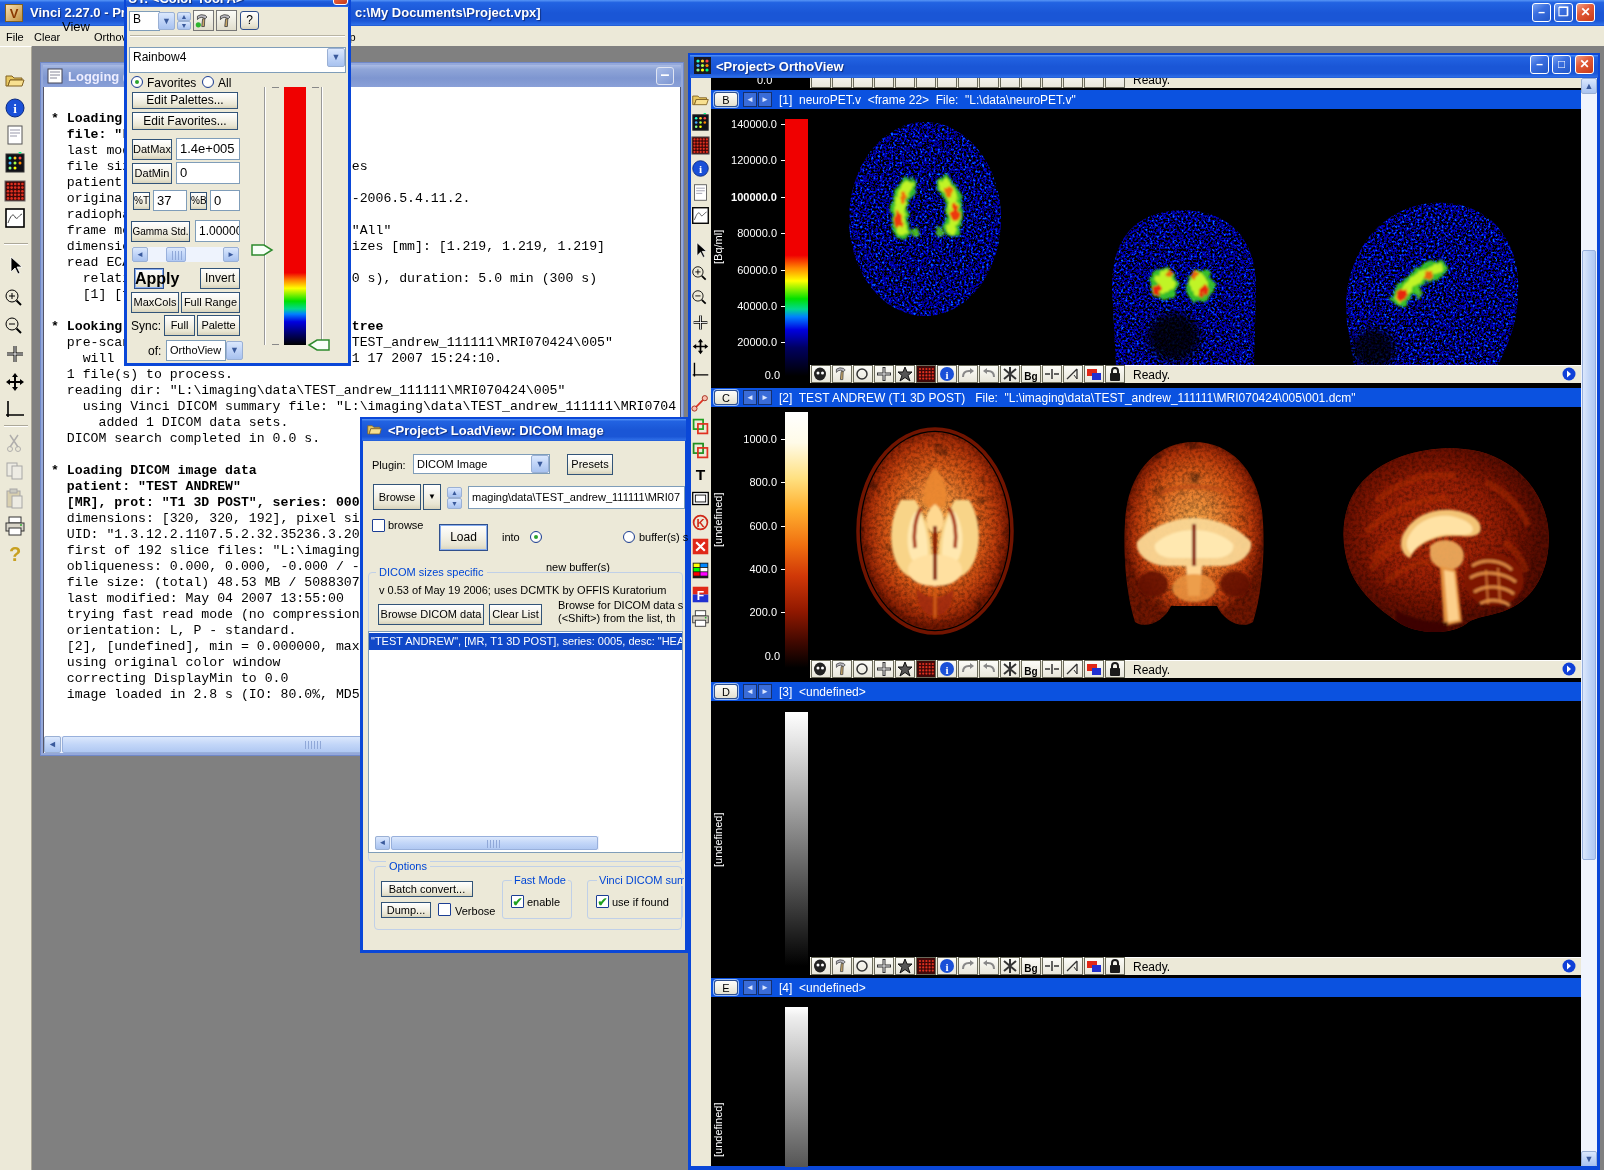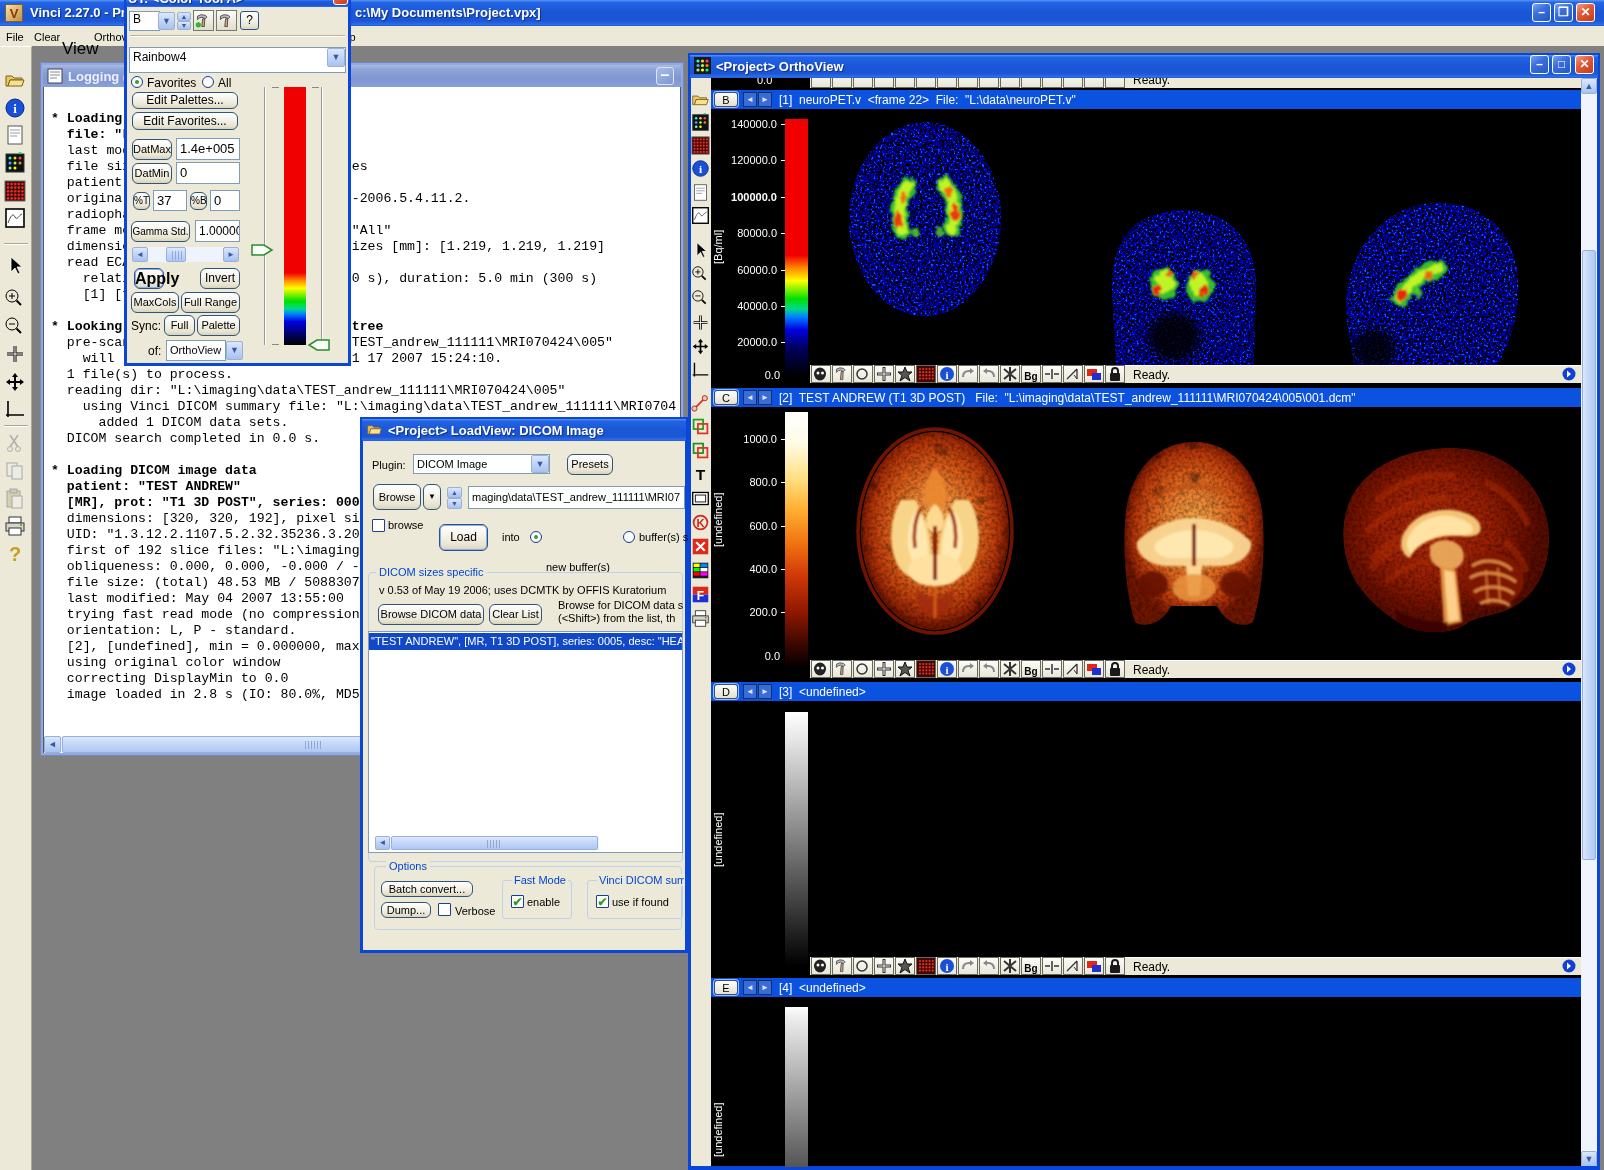--- a/index.html
+++ b/index.html
@@ -2,21 +2,21 @@
 <html><head><meta charset="utf-8"><style>
 html,body{margin:0;padding:0;width:1604px;height:1170px;overflow:hidden;background:#808080;
  font-family:"Liberation Sans",sans-serif;}
 *{box-sizing:border-box;}
 .a{position:absolute;}
 .tbA{background:linear-gradient(180deg,#5896f6 0%,#2263e2 10%,#1a56d6 50%,#1a56d6 80%,#2f6fe8 96%,#1a50c8 100%);}
 .tbI{background:linear-gradient(180deg,#aabbe4 0%,#8fa5d8 20%,#7e96d0 60%,#8aa0d8 100%);}
 .ttl{color:#fff;font-weight:bold;font-size:13px;white-space:nowrap;text-shadow:1px 1px 1px #103080;}
 .face{background:#ece9d8;}
 .btn{background:linear-gradient(180deg,#ffffff 0%,#f4f2e8 45%,#e8e5d2 80%,#d8d3bc 100%);
- border:1px solid #325478;border-radius:6px;color:#000;text-align:center;font-size:11px;}
+ border:1px solid #325478;border-radius:0;color:#000;text-align:center;font-size:11px;}
 .fld{background:#fff;border:1px solid #7f9db9;font-size:11px;color:#000;padding-left:3px;white-space:nowrap;overflow:hidden;}
 .drop{background:linear-gradient(180deg,#dbe8fd 0%,#c0d4f7 50%,#a8c2ef 100%);border:1px solid #9ab0d4;border-radius:2px;color:#3a5a9c;text-align:center;}
 .mono{font-family:"Liberation Mono",monospace;font-size:13.2px;white-space:pre;color:#000;line-height:16px;}
 .cap{position:absolute;width:19px;height:19px;border:1px solid #fff;border-radius:3px;
  background:linear-gradient(145deg,#7ba4f0 0%,#3b6fe0 40%,#2258c8 100%);color:#fff;text-align:center;line-height:17px;font-size:12px;font-weight:bold;}
 .capX{background:linear-gradient(145deg,#f0a088 0%,#e25b38 40%,#c83a18 100%);}
 .vt{writing-mode:vertical-rl;transform:rotate(180deg);}
 .tick{position:absolute;color:#fff;font-size:11px;text-align:right;width:60px;white-space:nowrap;}
 .lbl{position:absolute;font-size:11px;color:#000;white-space:nowrap;}
 .glbl{position:absolute;font-size:11px;color:#0046d5;white-space:nowrap;}
@@ -27,21 +27,21 @@
 <div class="a tbA" style="left:0;top:0;width:1604px;height:26px;"></div>
 <div class="a" style="left:5px;top:4px;width:18px;height:18px;background:linear-gradient(135deg,#f8e0b0,#c09040);border:1px solid #806020;color:#8a3800;font-weight:bold;font-size:13px;text-align:center;line-height:17px;">V</div>
 <div class="a ttl" style="left:30px;top:5px;">Vinci 2.27.0 - Pr</div>
 <div class="a ttl" style="left:355px;top:5px;">c:\My Documents\Project.vpx]</div>
 <div class="cap" style="left:1532px;top:3px;">–</div>
 <div class="cap" style="left:1554px;top:3px;">❐</div>
 <div class="cap capX" style="left:1576px;top:3px;">✕</div>
 <div class="a face" style="left:0;top:26px;width:1604px;height:20px;"></div>
 <div class="a" style="left:6px;top:31px;font-size:11px;">File</div>
 <div class="a" style="left:34px;top:31px;font-size:11px;">Clear</div>
-<div class="a" style="left:62px;top:39px;font-size:17px;">View</div>
+<div class="a" style="left:62px;top:19px;font-size:13px;">View</div>
 <div class="a" style="left:94px;top:31px;font-size:11px;">Orthoview</div>
 <div class="a" style="left:333px;top:31px;font-size:11px;">Help</div>
 <div class="a face" style="left:0;top:46px;width:32px;height:1124px;border-right:1px solid #aca899;border-top:1px solid #fff;"></div>
 <svg class="a" style="left:4px;top:69px" width="22" height="22" viewBox="0 0 22 22">
     <path d="M2 17 L2 7 L8 7 L10 9 L18 9 L18 11 L6 11 L4 17 Z" fill="#e8c860" stroke="#806020"></path>
     <path d="M4 17 L6 11 L20 11 L18 17 Z" fill="#f8e090" stroke="#806020"></path>
   </svg>
 <svg class="a" style="left:4px;top:97px" width="22" height="22" viewBox="0 0 22 22">
     <circle cx="11" cy="11" r="9" fill="#1a50d8" stroke="#0a2a80"></circle>
     <text x="11" y="16" font-size="13" font-weight="bold" fill="#fff" text-anchor="middle" font-family="Liberation Serif">i</text>

